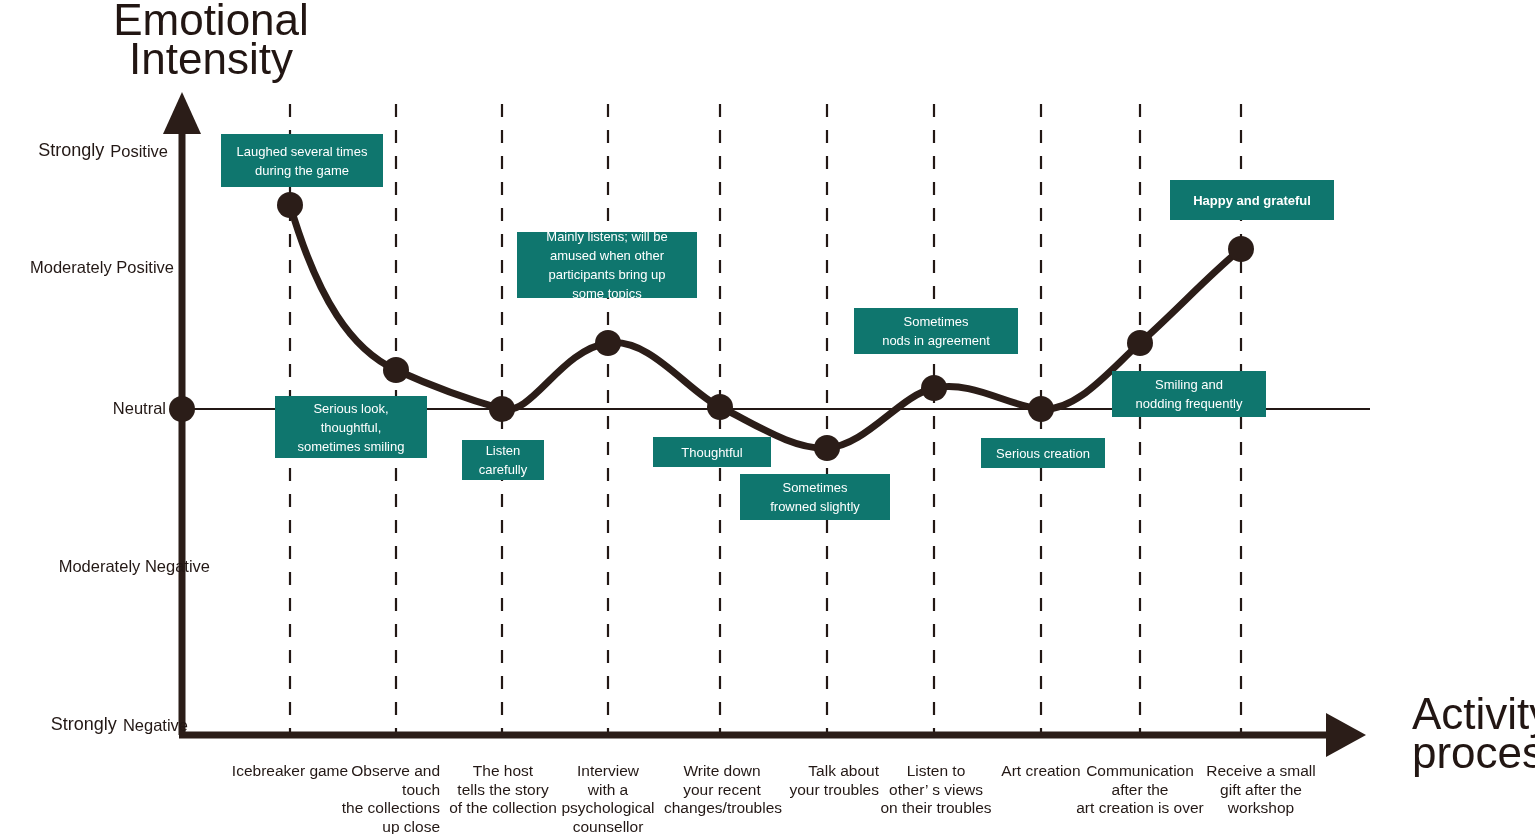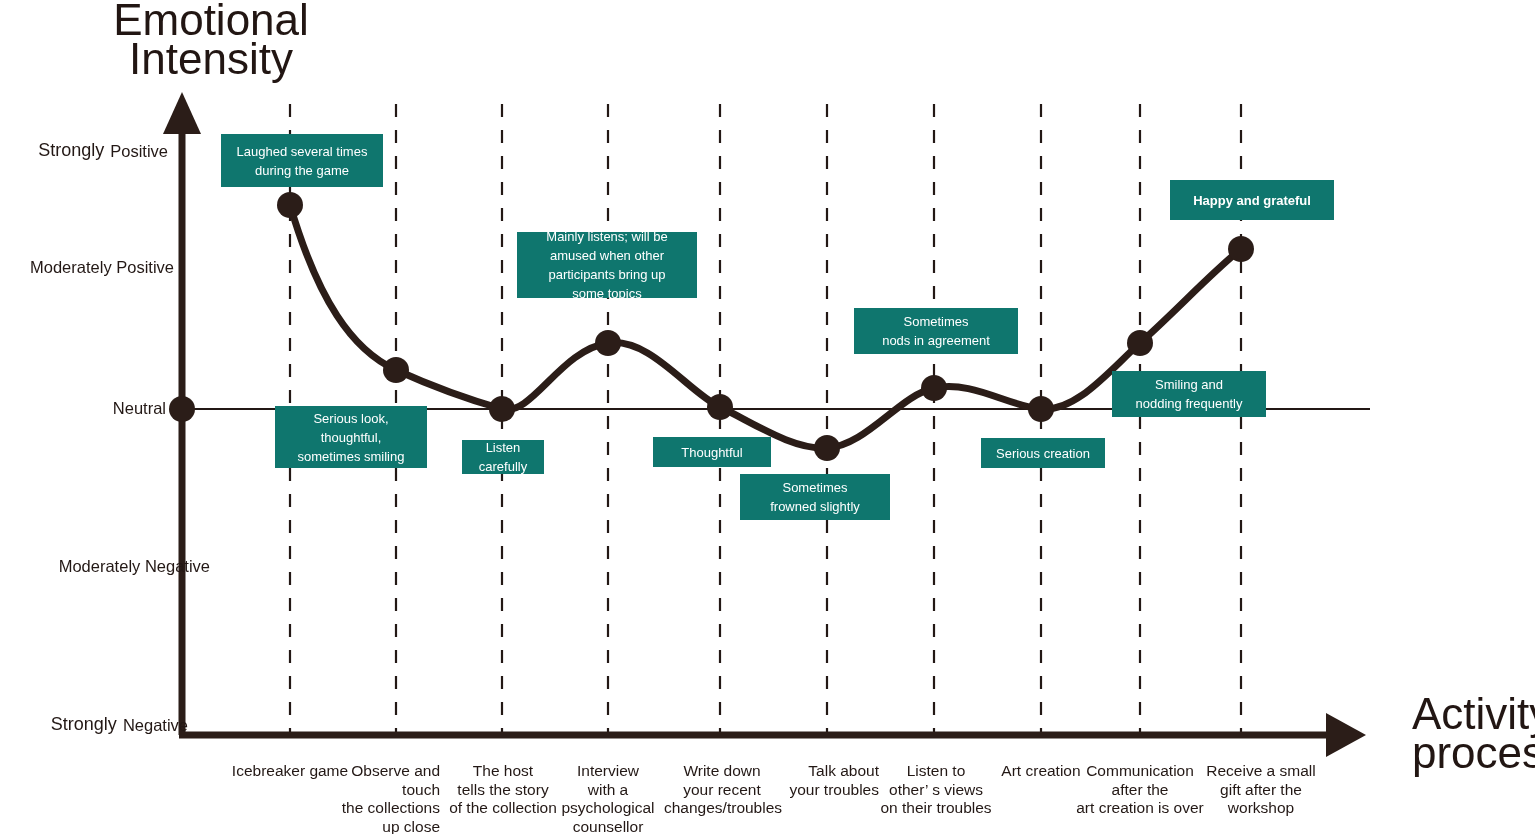--- a/index.html
+++ b/index.html
@@ -201,25 +201,25 @@
 after the
 art creation is over</div>
 
   <div class="xtick" style="left:1199px; top:762px; width:124px; text-align:center;">Receive a small
 gift after the
 workshop</div>
 
   <div class="callout" style="left:221px; top:134px; width:162px; height:53px;">Laughed several times
 during the game</div>
 
-  <div class="callout" style="left:275px; top:406px; width:152px; height:62px;">Serious look,
+  <div class="callout" style="left:275px; top:396px; width:152px; height:62px;">Serious look,
 thoughtful,
 sometimes smiling</div>
 
-  <div class="callout" style="left:462px; top:440px; width:82px; height:34px;">Listen
+  <div class="callout" style="left:462px; top:440px; width:82px; height:40px;">Listen
 carefully</div>
 
   <div class="callout" style="left:517px; top:232px; width:180px; height:66px;">Mainly listens; will be
 amused when other
 participants bring up
 some topics</div>
 
   <div class="callout" style="left:653px; top:437px; width:118px; height:30px;">Thoughtful</div>
 
   <div class="callout" style="left:740px; top:474px; width:150px; height:46px;">Sometimes

